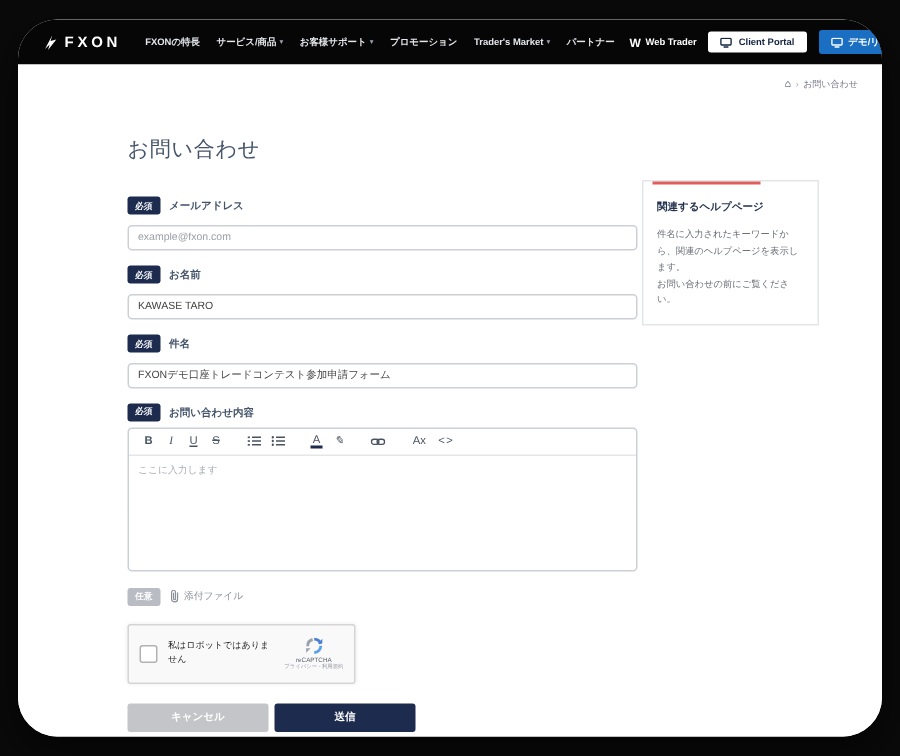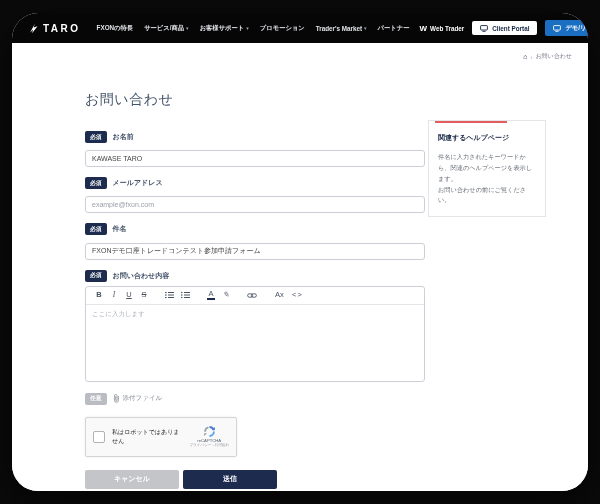--- a/index.html
+++ b/index.html
@@ -88,21 +88,21 @@
 </head>
 <body>
 
 <div class="page">
 
   <header class="nav">
     <div class="logo">
       <svg width="11" height="11" viewBox="0 0 12 12">
         <path d="M2.2 10.6 L7.4 0.8 L6.2 4.8 L10.4 3.6 L4.4 11.2 L5.6 7.2 Z" fill="#ffffff"></path>
       </svg>
-      <span>TARO</span>
+      <span>FXON</span>
     </div>
 
     <nav class="menu">
       <span class="mi">
           <span>FXONの特長</span>
         </span>
       <span class="mi">
           <span>サービス/商品</span>
           <span class="chev">▾</span>
         </span>
@@ -152,31 +152,31 @@
       <span class="bc-sep">›</span>
       <span class="bc-cur">お問い合わせ</span>
     </div>
 
     <main>
       <h1>お問い合わせ</h1>
 
       <div class="fgroup">
         <div class="frow">
           <span class="badge">必須</span>
+          <span class="flabel">メールアドレス</span>
+        </div>
+        <input class="finput" type="text" placeholder="example@fxon.com" style="">
+      </div>
+
+      <div class="fgroup">
+        <div class="frow">
+          <span class="badge">必須</span>
           <span class="flabel">お名前</span>
         </div>
         <input class="finput" type="text" value="KAWASE TARO" style="">
-      </div>
-
-      <div class="fgroup">
-        <div class="frow">
-          <span class="badge">必須</span>
-          <span class="flabel">メールアドレス</span>
-        </div>
-        <input class="finput" type="text" placeholder="example@fxon.com" style="">
       </div>
 
       <div class="fgroup">
         <div class="frow">
           <span class="badge">必須</span>
           <span class="flabel">件名</span>
         </div>
         <input class="finput" type="text" value="FXONデモ口座トレードコンテスト参加申請フォーム" style="">
       </div>
 

